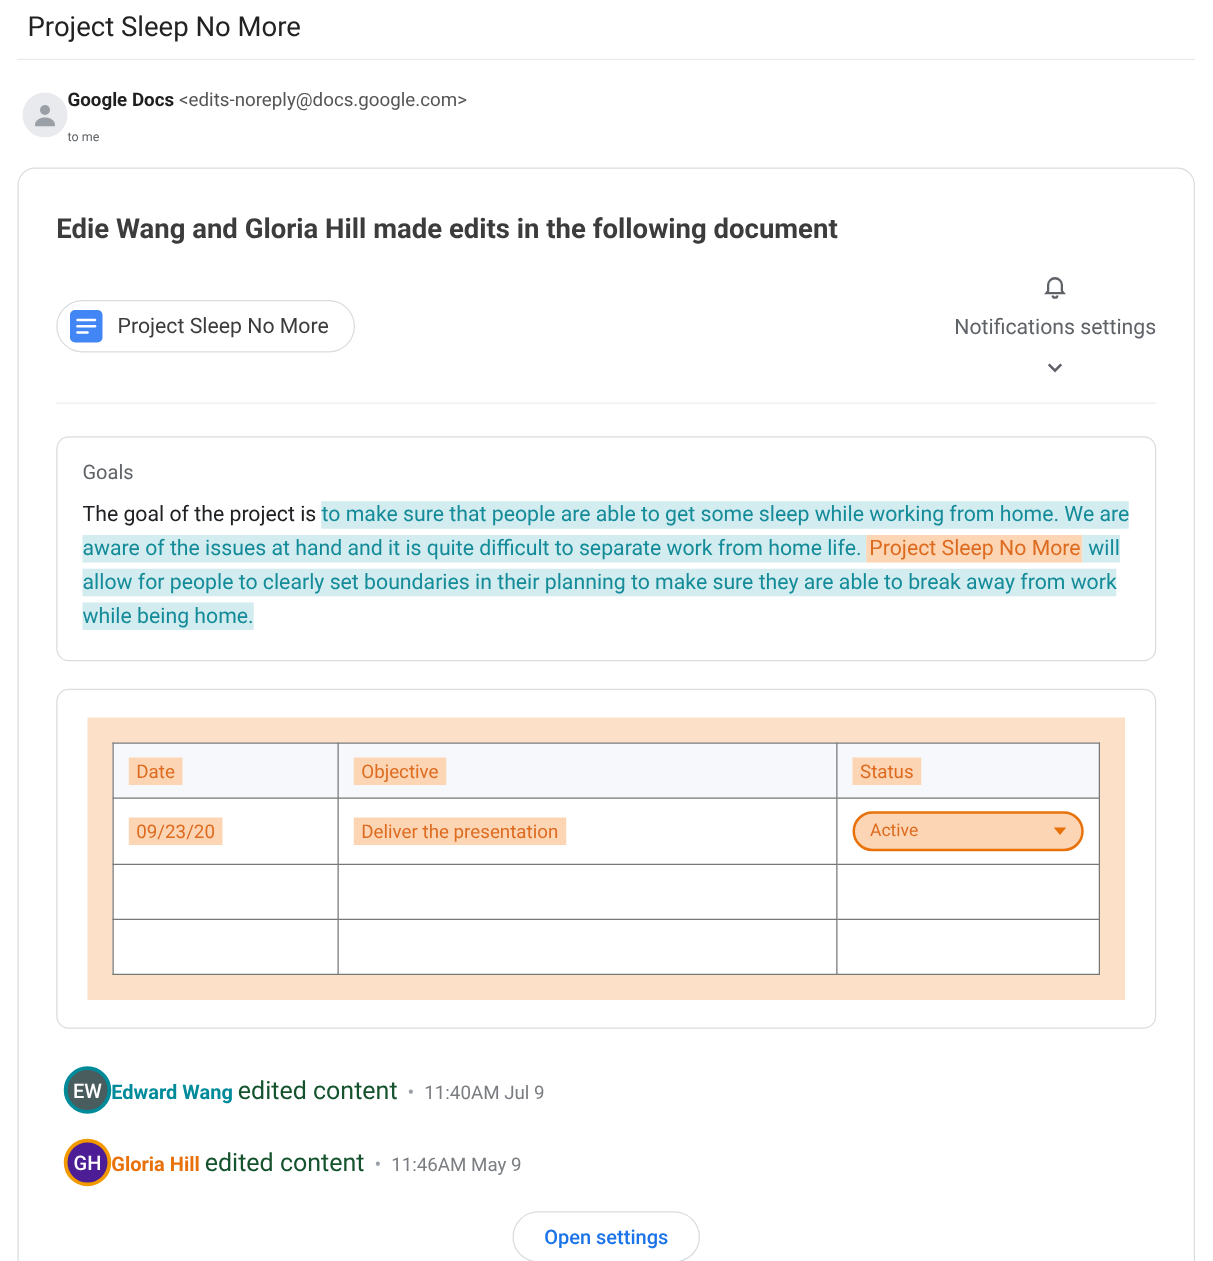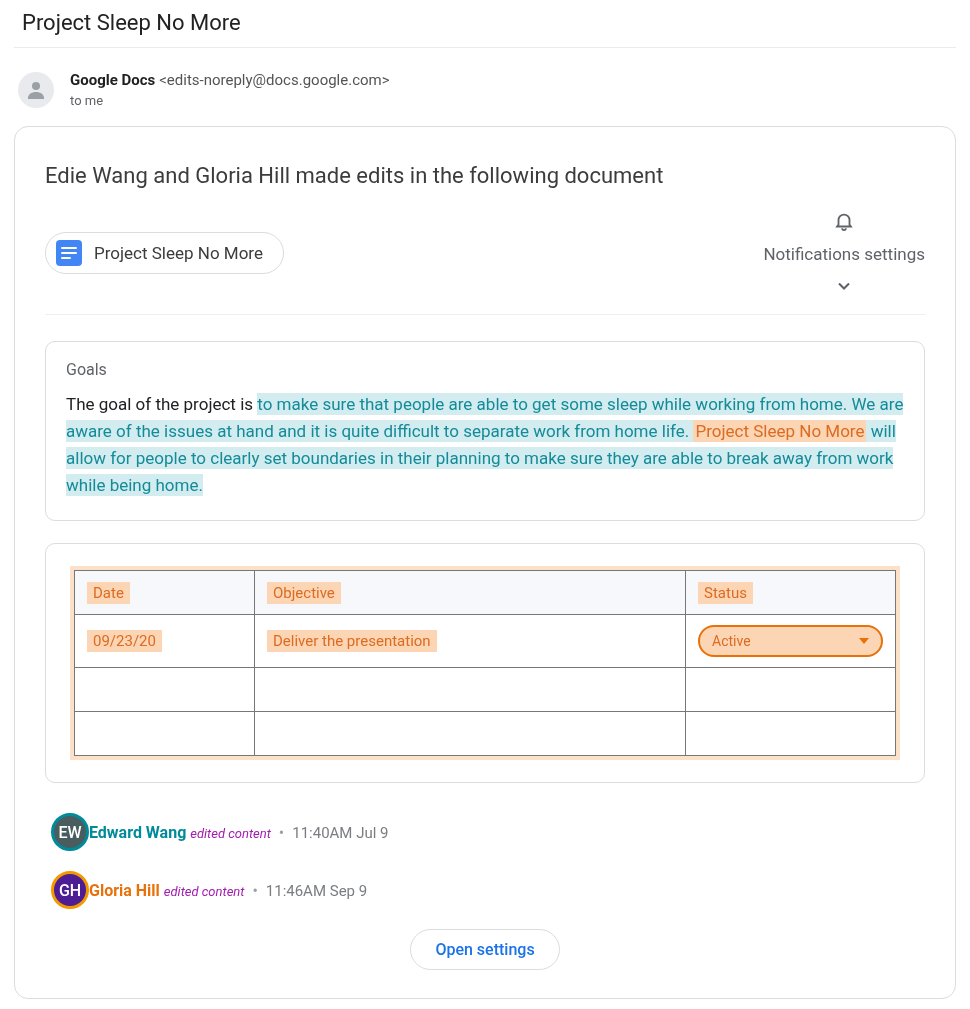--- a/index.html
+++ b/index.html
@@ -17,46 +17,45 @@
     font-weight: 400;
     color: #222;
     padding: 2px 0 12px 8px;
   }
   .divider {
     border: none;
     border-top: 1px solid #e8eaed;
   }
   .sender-row {
     display: flex;
-    align-items: flex-end;
-    gap: 16px;
+    align-items: center;
     padding: 20px 0 18px 4px;
   }
   .avatar-generic {
     width: 36px;
     height: 36px;
     border-radius: 50%;
     background: #e8eaed;
     display: flex;
     align-items: center;
     justify-content: center;
     color: #9aa0a6;
   }
   .sender-info { padding-top: 2px; }
   .sender-name { font-size: 15px; font-weight: 700; color: #1f1f1f; }
   .sender-email { font-size: 15px; font-weight: 400; color: #555; }
-  .sender-to { font-size: 13px; color: #5f6368; margin-top: 4px; }
+  .sender-to { font-size: 10px; color: #5f6368; margin-top: 16px; }
   .card {
     border: 1px solid #dadce0;
     border-radius: 14px;
     padding: 36px 30px 28px 30px;
   }
   .headline {
     font-size: 22px;
-    font-weight: 400;
+    font-weight: 700;
     color: #3c3c3c;
     margin-bottom: 22px;
   }
   .chip-row {
     display: flex;
     align-items: center;
     justify-content: space-between;
     margin-bottom: 18px;
   }
   .doc-chip {
@@ -109,21 +108,21 @@
   .hl-teal { background: #d2ecef; color: #148b99; padding: 1px 0; }
   .hl-orange { background: #fcd5b4; color: #dd6b20; padding: 1px 2px; }
   .table-panel {
     border: 1px solid #dadce0;
     border-radius: 10px;
     padding: 22px 24px;
     margin-bottom: 30px;
   }
   .table-wrap {
     background: #fde0c8;
-    padding: 4px;
+    padding: 20px;
   }
   table.objectives {
     width: 100%;
     border-collapse: collapse;
     background: #fff;
   }
   table.objectives th, table.objectives td {
     border: 1px solid #777;
     padding: 10px 12px;
     text-align: left;
@@ -172,21 +171,21 @@
     justify-content:center;
     color:#fff;
     font-size:16px;
     font-weight:500;
   }
   .av-teal { background:#4a5d5e; border: 3px solid #008b9a; }
   .av-orange { background:#4c1d95; border: 3px solid #f29900; }
   .editor-name { font-weight: 700; font-size: 16px; }
   .teal { color: #008b9a; }
   .orange { color: #e8710a; }
-  .editor-action { color: #a21caf; font-size: 13px; font-style: italic; }
+  .editor-action { color: #14532d; font-size: 20px; }
   .dot { color: #9aa0a6; padding: 0 4px; }
   .ts { color: #7a7d81; font-size: 15px; }
   .open-btn-row { text-align: center; }
   .open-btn {
     display: inline-block;
     border: 1px solid #dadce0;
     border-radius: 22px;
     padding: 10px 24px;
     color: #1a73e8;
     font-size: 16px;
@@ -303,21 +302,21 @@
         <span class="ts">11:40AM Jul 9</span>
       </div>
     </div>
 
     <div class="editor-row">
       <div class="avatar av-orange">GH</div>
       <div>
         <span class="editor-name orange">Gloria Hill</span>
         <span class="editor-action">edited content</span>
         <span class="dot">•</span>
-        <span class="ts">11:46AM Sep 9</span>
+        <span class="ts">11:46AM May 9</span>
       </div>
     </div>
 
     <div class="open-btn-row">
       <div class="open-btn">Open settings</div>
     </div>
 
   </div>
 </div>
 

